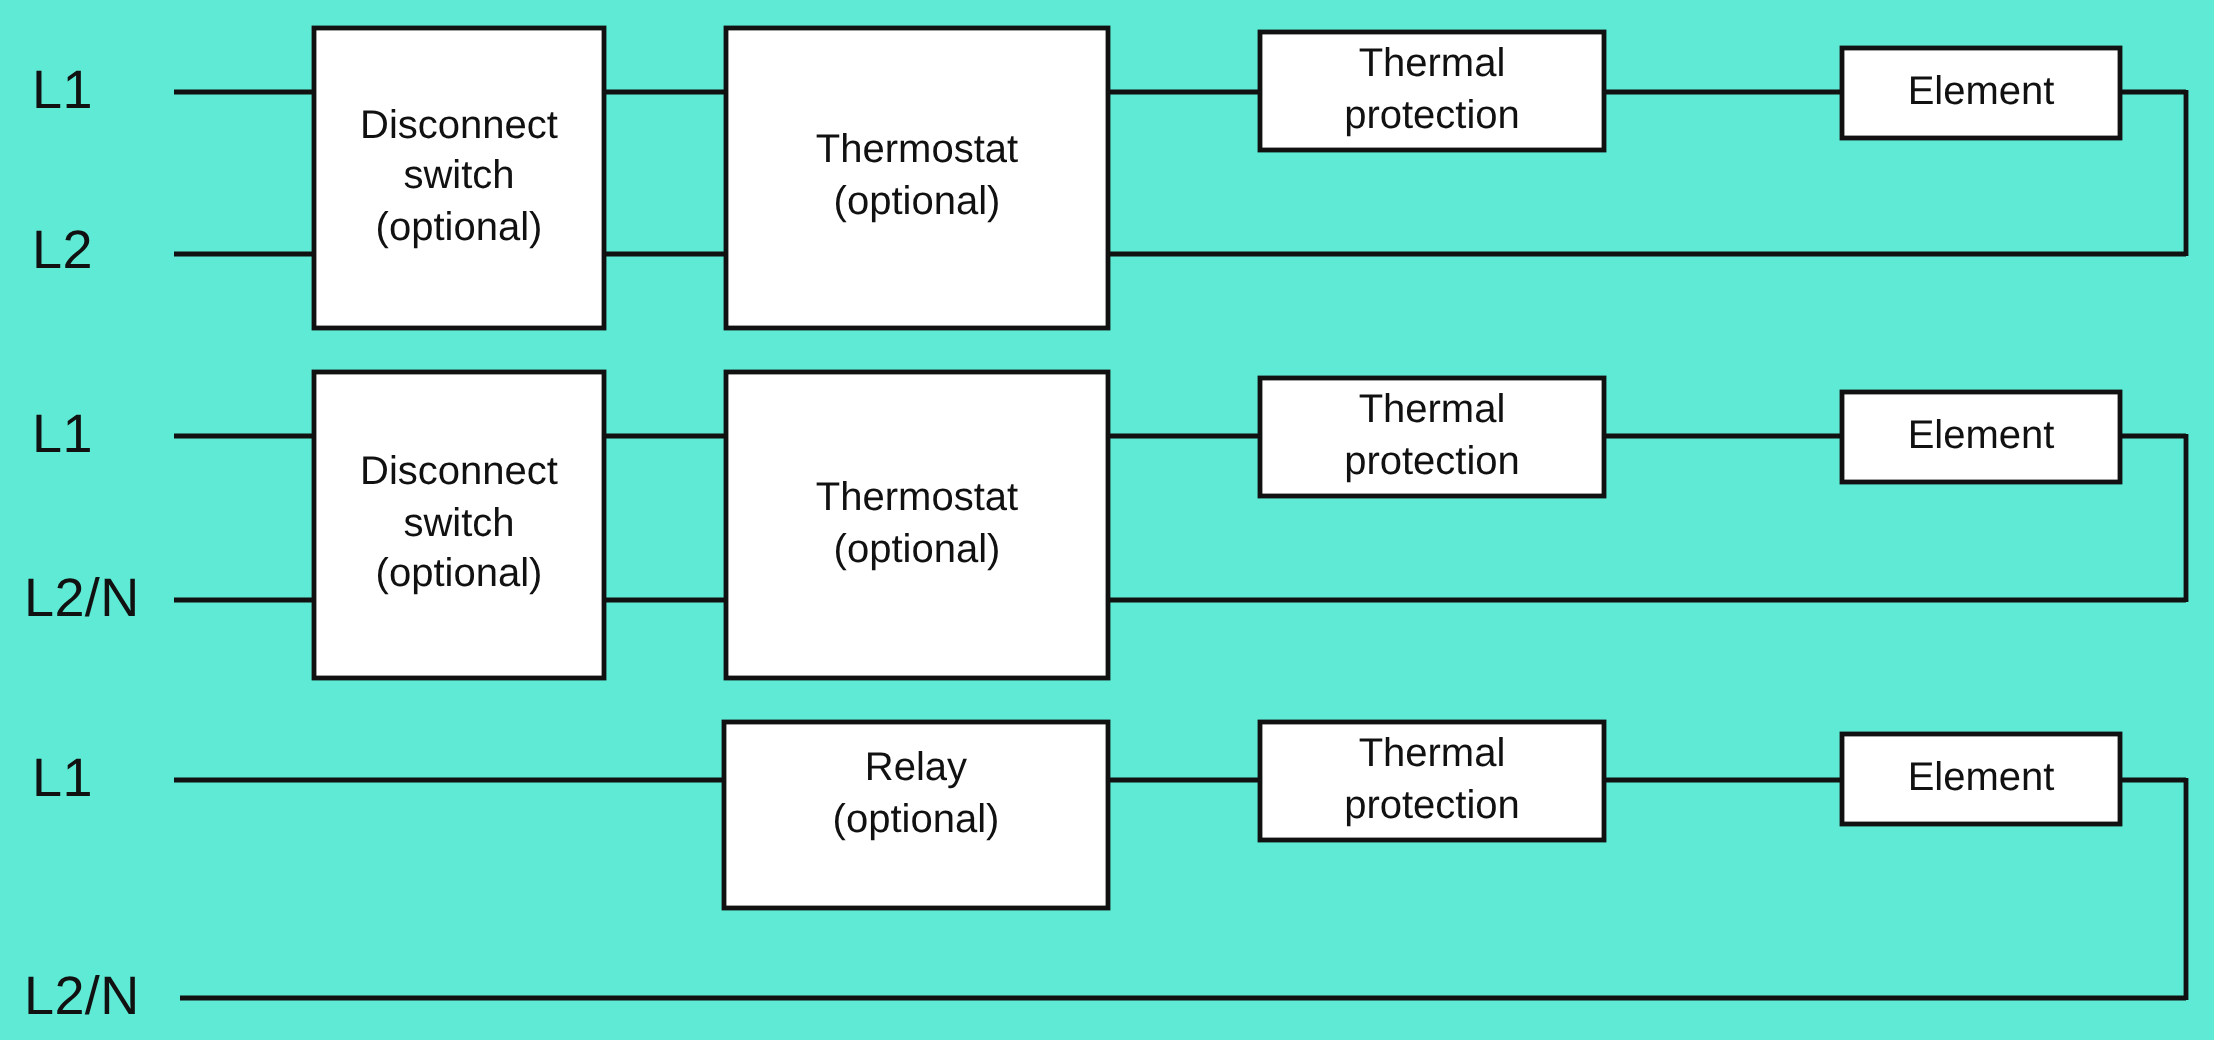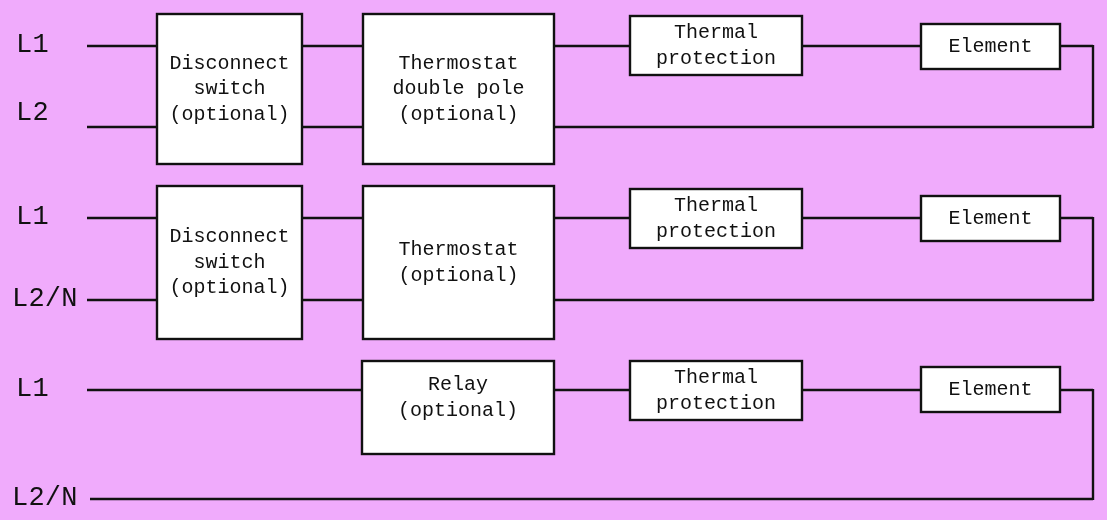--- a/index.html
+++ b/index.html
@@ -8,23 +8,22 @@
     background: #ffffff;
   }
   body {
     font-family: "Liberation Sans", sans-serif;
     color: #1a1a1a;
   }
   #diagram-root {
     position: relative;
     width: 1107px;
     height: 520px;
-    background: #f0abfc;
+    background: #5eead4;
     overflow: hidden;
-    font-family: Liberation Mono, monospace;
   }
   #wiring-svg {
     position: absolute;
     left: 0;
     top: 0;
     width: 1107px;
     height: 520px;
     display: block;
   }
   .wire {
@@ -112,36 +111,35 @@
     <line class="wire" x1="1060" y1="390" x2="1093" y2="390"></line>
     <line class="wire" x1="1093" y1="389" x2="1093" y2="500"></line>
     <line class="wire" x1="90" y1="499" x2="1093" y2="499"></line>
 
     <rect class="box-rect" x="362" y="361" width="192" height="93"></rect>
     <rect class="box-rect" x="630" y="361" width="172" height="59"></rect>
     <rect class="box-rect" x="921" y="367" width="139" height="45"></rect>
   </svg>
 
   <div class="rail-label" style="left:16px; top:32px;">L1</div>
-  <div class="rail-label" style="left:16px; top:100px;">L2</div>
+  <div class="rail-label" style="left:16px; top:112px;">L2</div>
 
   <div class="rail-label" style="left:16px; top:204px;">L1</div>
   <div class="rail-label" style="left:12px; top:286px;">L2/N</div>
 
   <div class="rail-label" style="left:16px; top:376px;">L1</div>
   <div class="rail-label" style="left:12px; top:485px;">L2/N</div>
 
   <div class="box-label" style="left:157px; top:14px; width:145px; height:150px;">
     <span>Disconnect</span>
     <span>switch</span>
     <span>(optional)</span>
   </div>
   <div class="box-label" style="left:363px; top:14px; width:191px; height:150px;">
     <span>Thermostat</span>
-    <span>double pole</span>
     <span>(optional)</span>
   </div>
   <div class="box-label" style="left:630px; top:16px; width:172px; height:59px;">
     <span>Thermal</span>
     <span>protection</span>
   </div>
   <div class="box-label" style="left:921px; top:24px; width:139px; height:45px;">
     <span>Element</span>
   </div>
 

